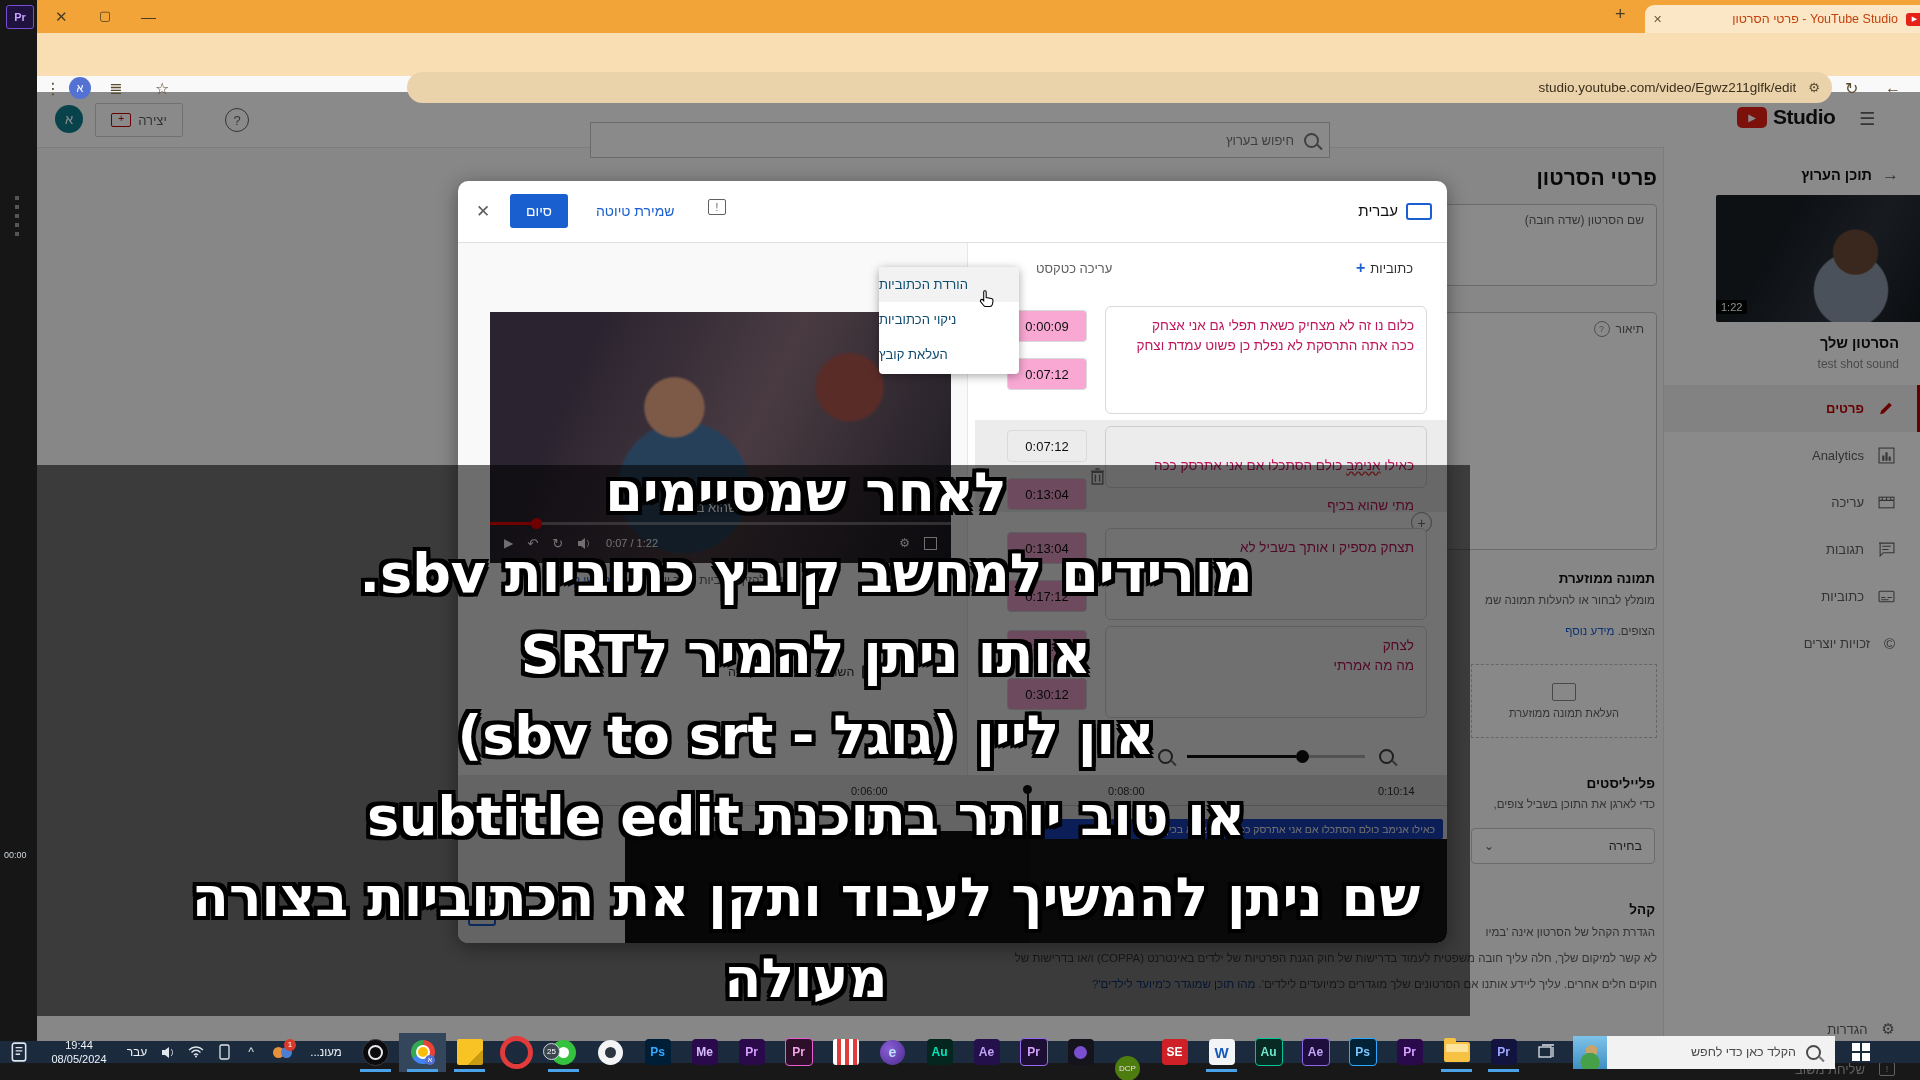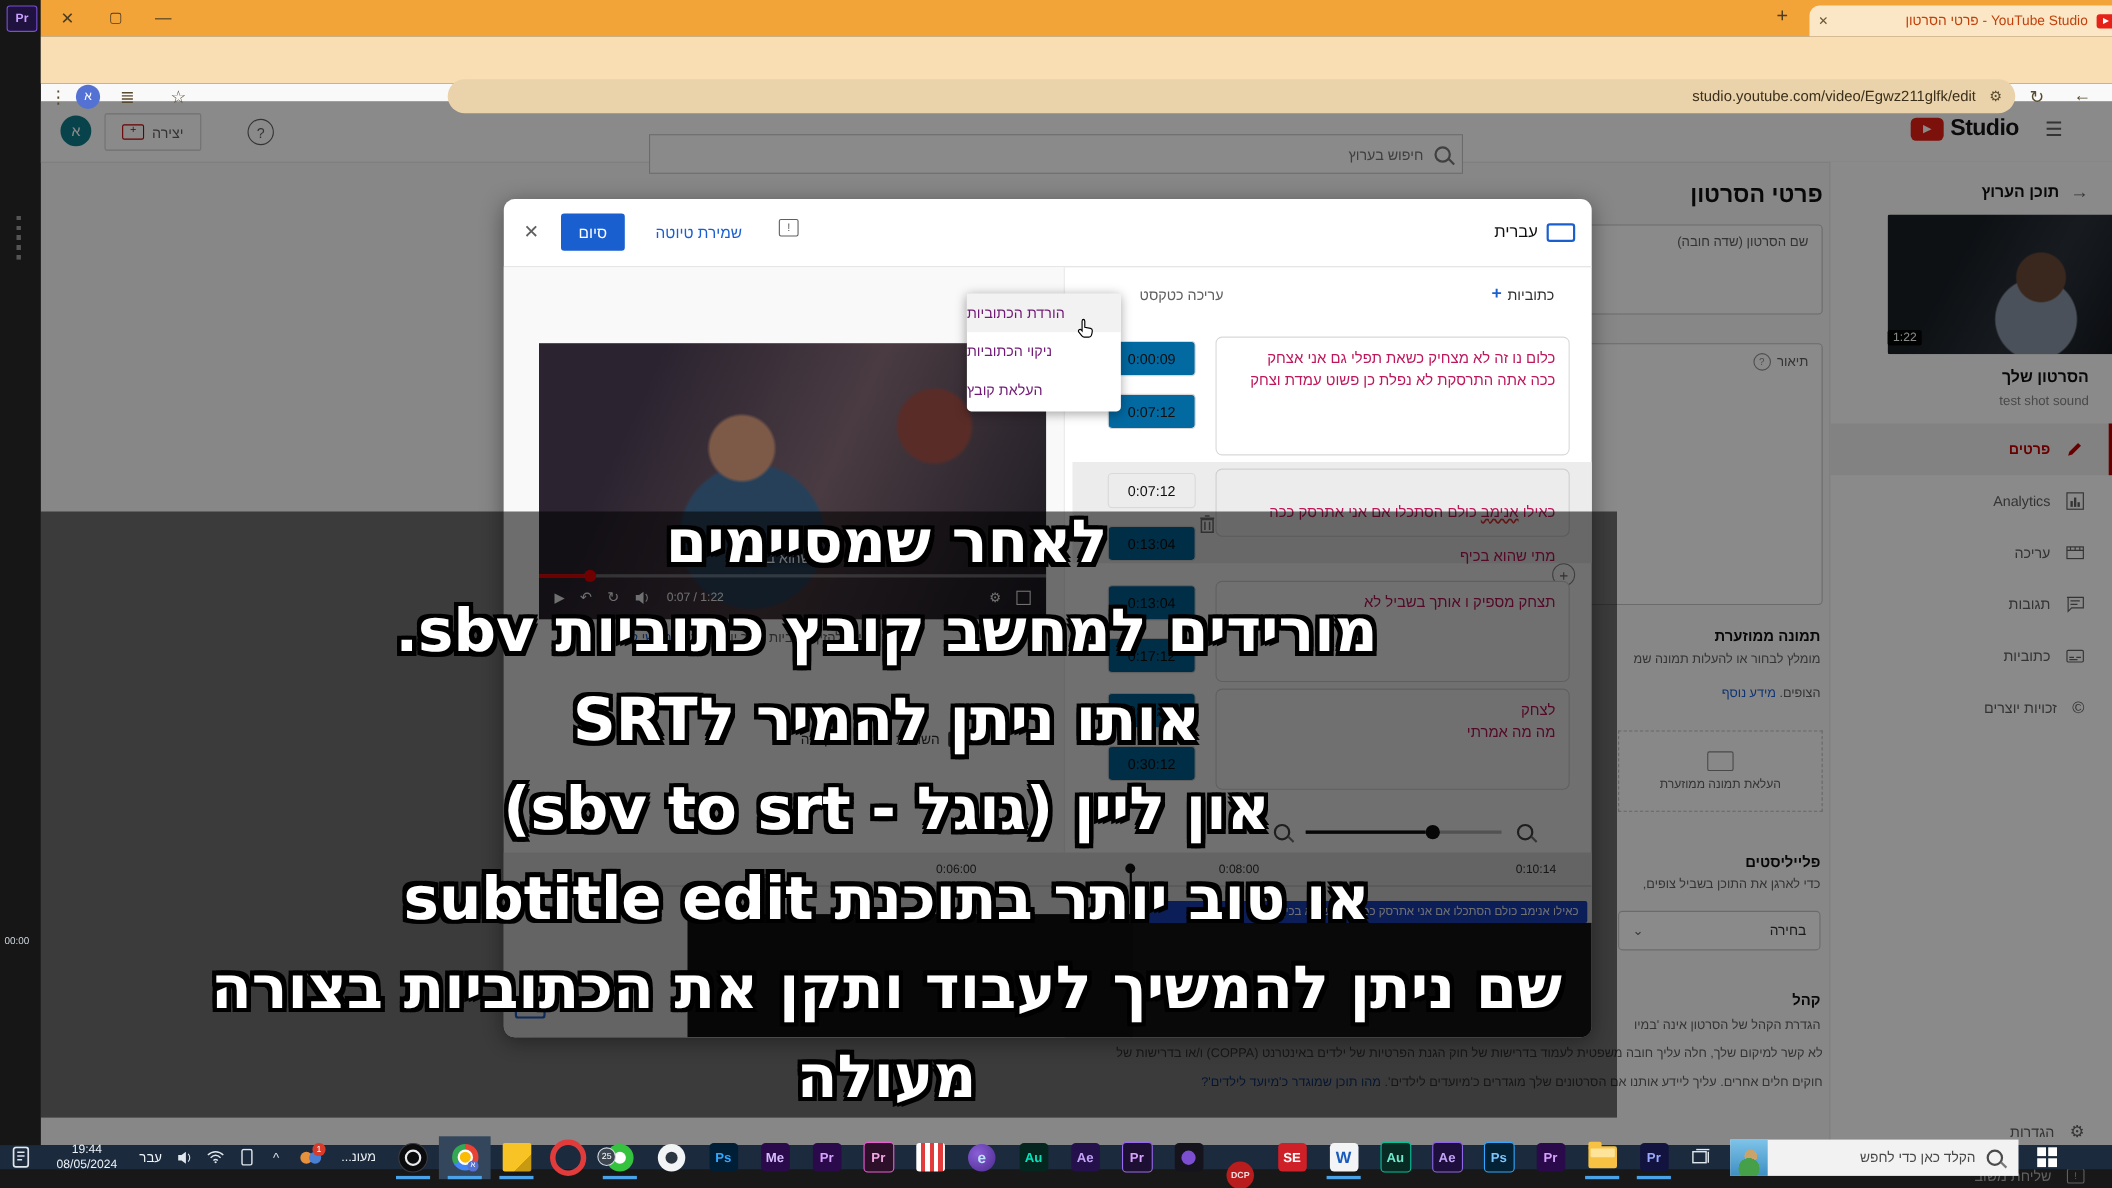--- a/index.html
+++ b/index.html
@@ -29,25 +29,25 @@
   #sidebar{left:1626px;top:71px;width:257px;height:894px;background:#fff;border-left:1px solid #e5e5e5;}
   .sbitem{width:257px;height:47px;display:flex;flex-direction:row-reverse;align-items:center;gap:14px;padding-right:26px;box-sizing:border-box;color:#606060;font-size:13px;cursor:pointer;}
   .sbactive{background:#f1f1f1;color:#c00000;font-weight:bold;}
   .redbar{position:absolute;right:0;width:4px;height:47px;background:#c00000;}
   
   .formtxt{direction:rtl;text-align:right;color:#606060;font-size:11.5px;}
   .blue{color:#1a5fd0;}
   
   #dialog{left:458px;top:181px;width:989px;height:762px;background:#fff;border-radius:10px;z-index:60;box-shadow:0 4px 20px rgba(0,0,0,.4);}
   .dlgbtn{background:#1a5fd0;color:#fff;border:none;border-radius:3px;font-size:14px;padding:9px 16px;cursor:pointer;font-family:"Liberation Sans",sans-serif;}
-  .timebox{position:absolute;width:78px;height:30px;border:1px solid #d9d9d9;border-radius:4px;background:#0369a1;display:flex;align-items:center;justify-content:center;font-size:13px;color:#0f0f0f;}
+  .timebox{position:absolute;width:78px;height:30px;border:1px solid #d9d9d9;border-radius:4px;background:#f9a8d4;display:flex;align-items:center;justify-content:center;font-size:13px;color:#0f0f0f;}
   .txtbox{position:absolute;border:1px solid #d9d9d9;border-radius:6px;background:#fff;font-size:13.5px;color:#be185d;direction:rtl;text-align:right;padding:9px 12px;box-sizing:border-box;white-space:pre-line;line-height:20px;}
   .wavy{text-decoration:underline;text-decoration-style:wavy;text-decoration-color:#e03131;}
   #dropdown{left:879px;top:267px;width:140px;height:107px;background:#fff;border-radius:4px;box-shadow:0 2px 10px rgba(0,0,0,.35);z-index:65;}
-  .mitem{height:35px;display:flex;align-items:center;justify-content:flex-end;padding-right:16px;font-size:13px;color:#701a75;direction:rtl;cursor:pointer;}
+  .mitem{height:35px;display:flex;align-items:center;justify-content:flex-end;padding-right:16px;font-size:13px;color:#0c4a6e;direction:rtl;cursor:pointer;}
   
   #band{left:37px;top:465px;width:1433px;height:551px;background:rgba(0,0,0,.56);z-index:70;}
   #bigtext{left:37px;top:452px;width:1538px;z-index:75;text-align:center;direction:rtl;color:#fff;font-weight:bold;font-size:54px;line-height:81px;font-family:"DejaVu Sans","Liberation Sans",sans-serif;
     text-shadow:-4px -4px 0 #000,4px -4px 0 #000,-4px 4px 0 #000,4px 4px 0 #000,-4px 0 0 #000,4px 0 0 #000,0 -4px 0 #000,0 4px 0 #000,-2px -2px 0 #000,2px 2px 0 #000;}
   #dim{left:37px;top:92px;width:1883px;height:949px;background:rgba(0,0,0,.46);z-index:50;}
   
   #taskbar{left:0;top:1041px;width:1920px;height:22px;background:#1b2a3c;z-index:95;display:flex;align-items:center;}
   .slot{width:47px;height:39px;display:flex;align-items:center;justify-content:center;position:relative;cursor:pointer;flex:0 0 auto;}
   .run:after{content:"";position:absolute;bottom:0;left:8px;right:8px;height:3px;background:#4aa3e8;}
   .appsq{width:26px;height:26px;border-radius:4px;display:flex;align-items:center;justify-content:center;font-size:12px;font-weight:bold;}
@@ -442,21 +442,21 @@
       </div>
     <div class="slot">
         <span class="appsq" style="background:#1c0f33;border:1.5px solid #9a6af0;color:#d6a1ff;">Pr</span>
       </div>
     <div class="slot">
       <span class="appsq" style="background:#15131c;">
           <span class="circle" style="width:13px;height:13px;background:#7b4fd0;"></span>
         </span>
     </div>
     <div class="slot">
-      <span class="circle" style="width:25px;height:25px;background:#b91c1c;color:#f2dede;font-size:8px;font-weight:bold;margin-top:32px;">DCP</span>
+      <span class="circle" style="width:25px;height:25px;background:#4d7c0f;color:#f2dede;font-size:8px;font-weight:normal;margin-top:32px;">DCP</span>
     </div>
     <div class="slot">
         <span class="appsq" style="background:#cf2027;color:#fff;">SE</span>
       </div>
     <div class="slot run">
         <span class="appsq" style="background:#f2f4f6;color:#185abd;font-size:15px;">W</span>
       </div>
     <div class="slot">
         <span class="appsq" style="background:#072a22;border:1.5px solid #00c49a;color:#6fe8cc;">Au</span>
       </div>

